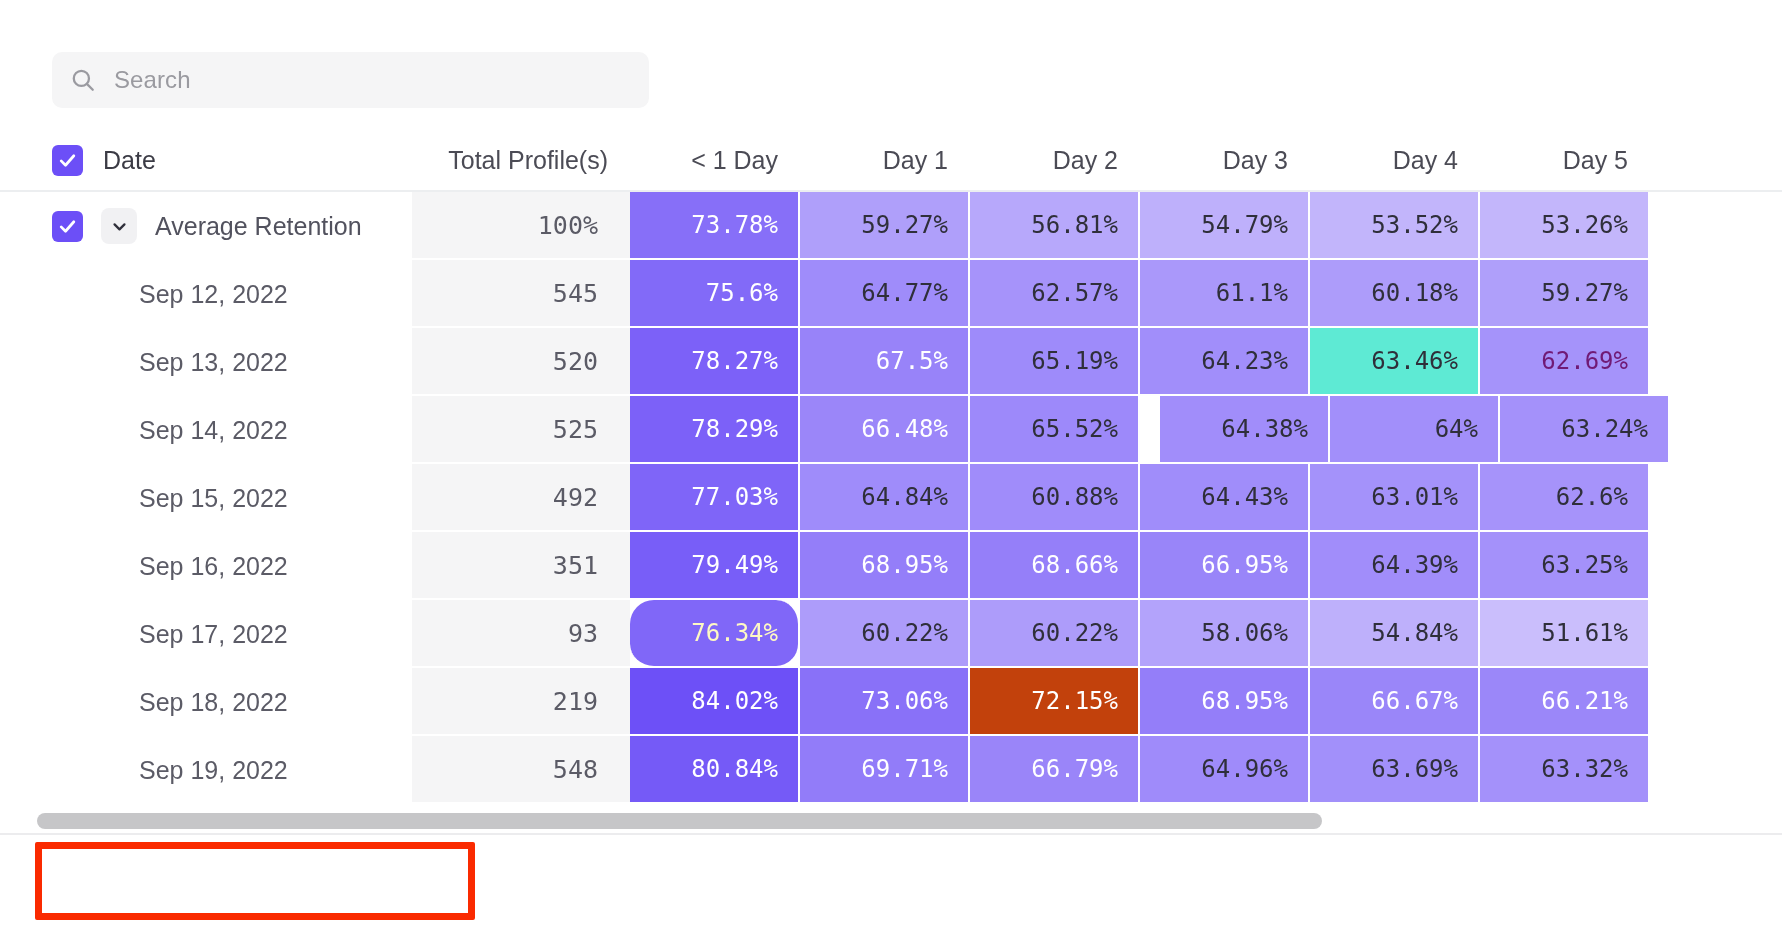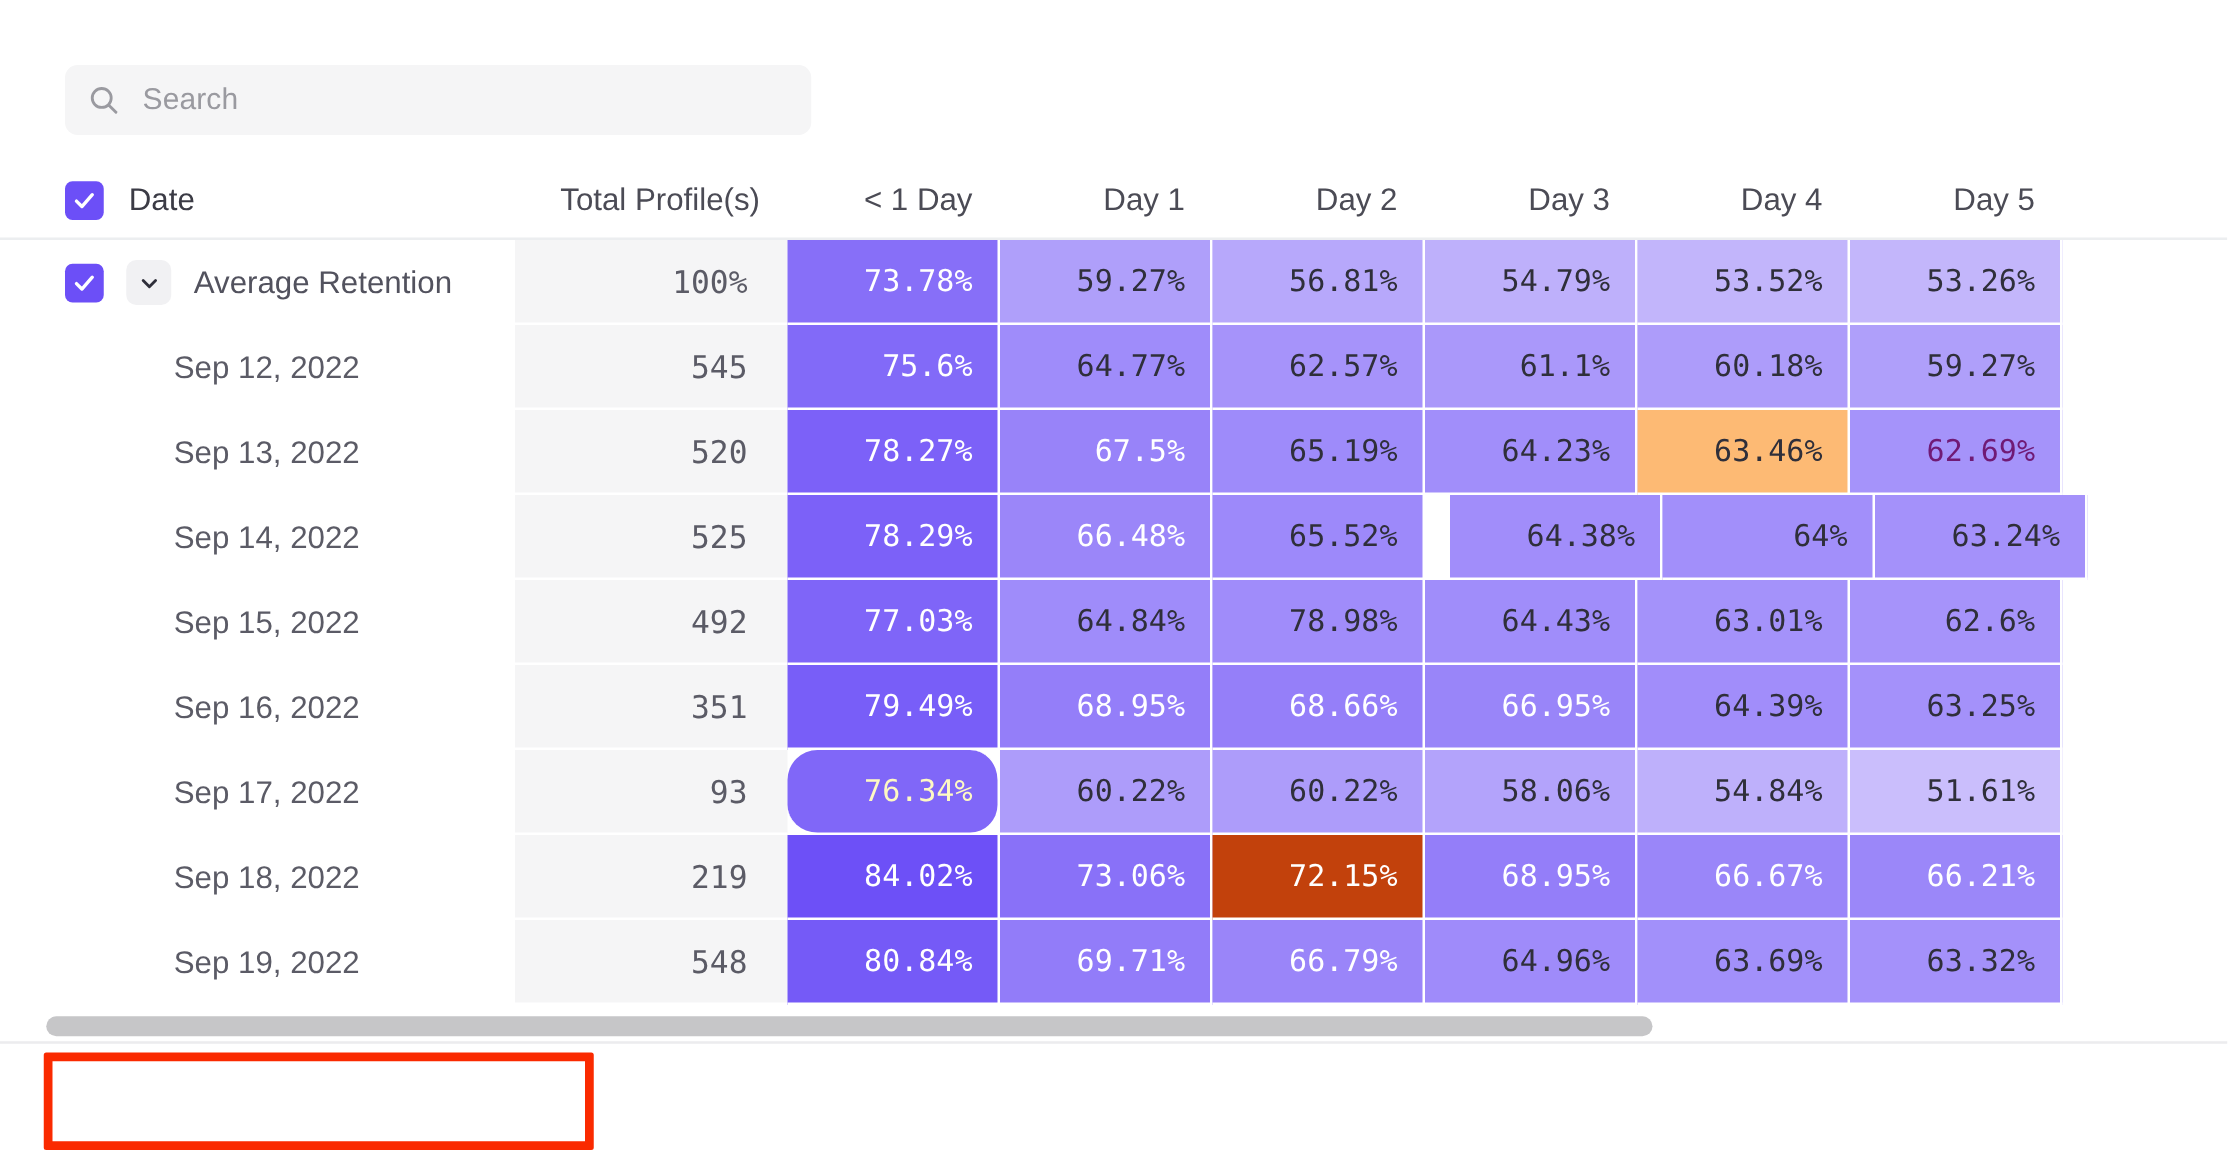--- a/index.html
+++ b/index.html
@@ -312,21 +312,21 @@
         </div>
         <div class="row">
           <div class="row-label">
             <span class="row-name indented">Sep 13, 2022</span>
           </div>
           <div class="total-cell">520</div>
           <div class="cell" style="background: rgb(124, 97, 248); color: rgb(255, 255, 255);">78.27%</div>
           <div class="cell" style="background: rgb(152, 131, 249); color: rgb(255, 255, 255);">67.5%</div>
           <div class="cell" style="background: rgb(158, 139, 250); color: rgb(47, 47, 58);">65.19%</div>
           <div class="cell" style="background: rgb(161, 142, 250); color: rgb(47, 47, 58);">64.23%</div>
-          <div class="cell" style="background: #fdba74; color: rgb(47, 47, 58);">63.46%</div>
+          <div class="cell" style="background: #5eead4; color: rgb(47, 47, 58);">63.46%</div>
           <div class="cell" style="background: rgb(165, 147, 250); color: #701a75;">62.69%</div>
         </div>
         <div class="row">
           <div class="row-label">
             <span class="row-name indented">Sep 14, 2022</span>
           </div>
           <div class="total-cell">525</div>
           <div class="cell" style="background: rgb(124, 97, 248); color: rgb(255, 255, 255);">78.29%</div>
           <div class="cell" style="background: rgb(155, 134, 249); color: rgb(255, 255, 255);">66.48%</div>
           <div class="cell" style="background: rgb(157, 137, 250); color: rgb(47, 47, 58);">65.52%</div>
@@ -334,21 +334,21 @@
           <div class="cell" style="background: rgb(162, 143, 250); color: rgb(47, 47, 58);">64%</div>
           <div class="cell" style="background: rgb(164, 145, 250); color: rgb(47, 47, 58);">63.24%</div>
         </div>
         <div class="row">
           <div class="row-label">
             <span class="row-name indented">Sep 15, 2022</span>
           </div>
           <div class="total-cell">492</div>
           <div class="cell" style="background: rgb(127, 101, 248); color: rgb(255, 255, 255);">77.03%</div>
           <div class="cell" style="background: rgb(159, 140, 250); color: rgb(47, 47, 58);">64.84%</div>
-          <div class="cell" style="background: rgb(160, 140, 250); color: rgb(47, 47, 58);">78.98%</div>
+          <div class="cell" style="background: rgb(160, 140, 250); color: rgb(47, 47, 58);">60.88%</div>
           <div class="cell" style="background: rgb(160, 141, 250); color: rgb(47, 47, 58);">64.43%</div>
           <div class="cell" style="background: rgb(164, 146, 250); color: rgb(47, 47, 58);">63.01%</div>
           <div class="cell" style="background: rgb(166, 147, 250); color: rgb(47, 47, 58);">62.6%</div>
         </div>
         <div class="row">
           <div class="row-label">
             <span class="row-name indented">Sep 16, 2022</span>
           </div>
           <div class="total-cell">351</div>
           <div class="cell" style="background: rgb(120, 94, 248); color: rgb(255, 255, 255);">79.49%</div>

